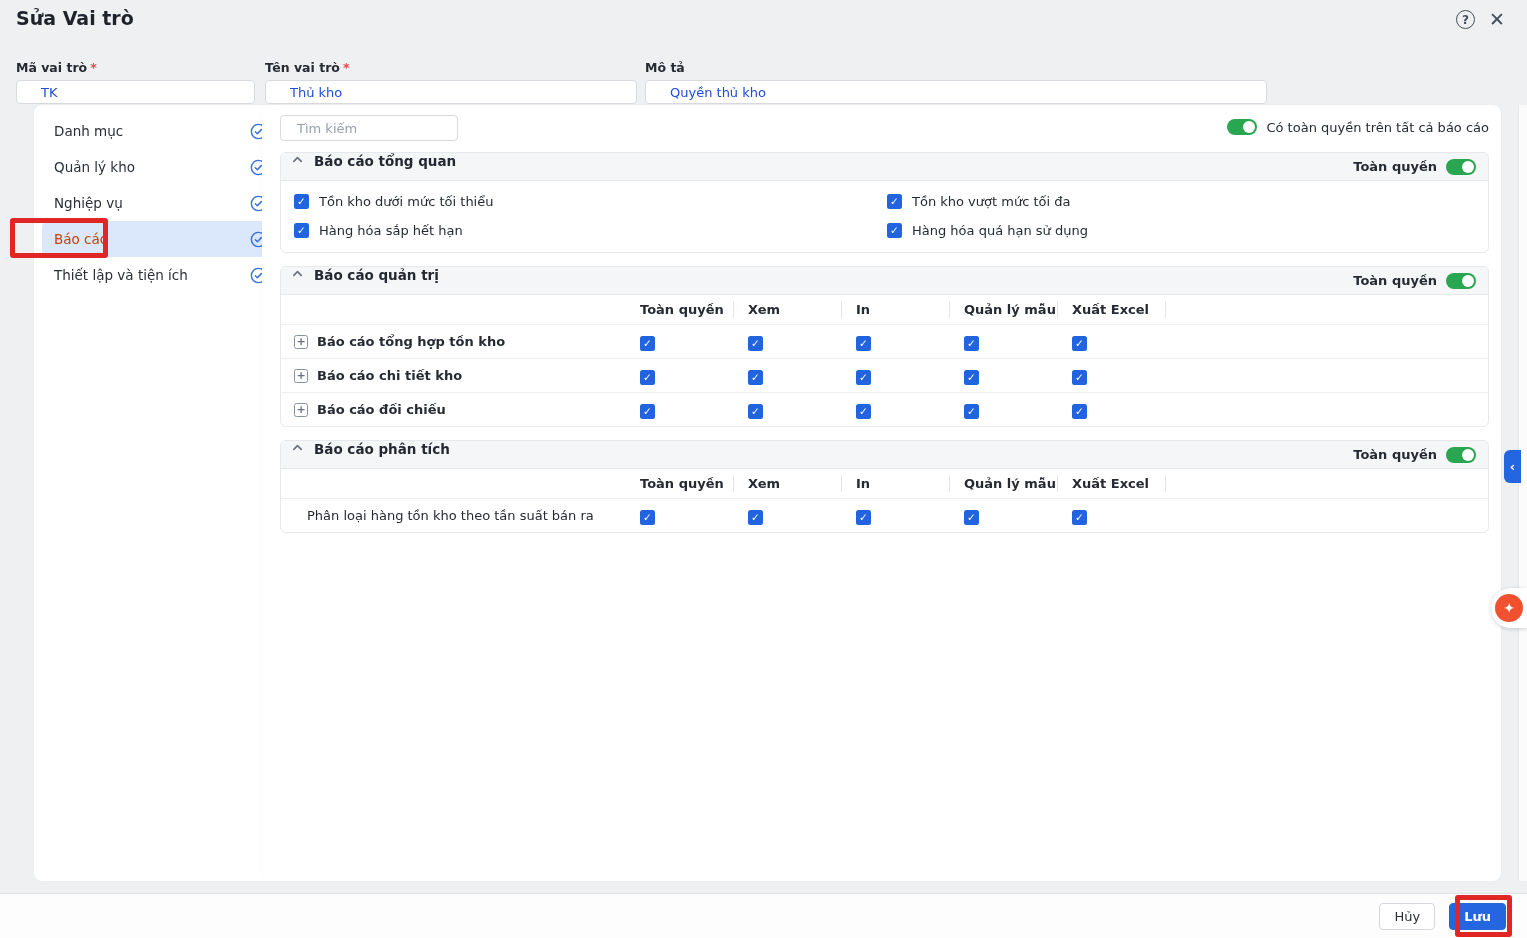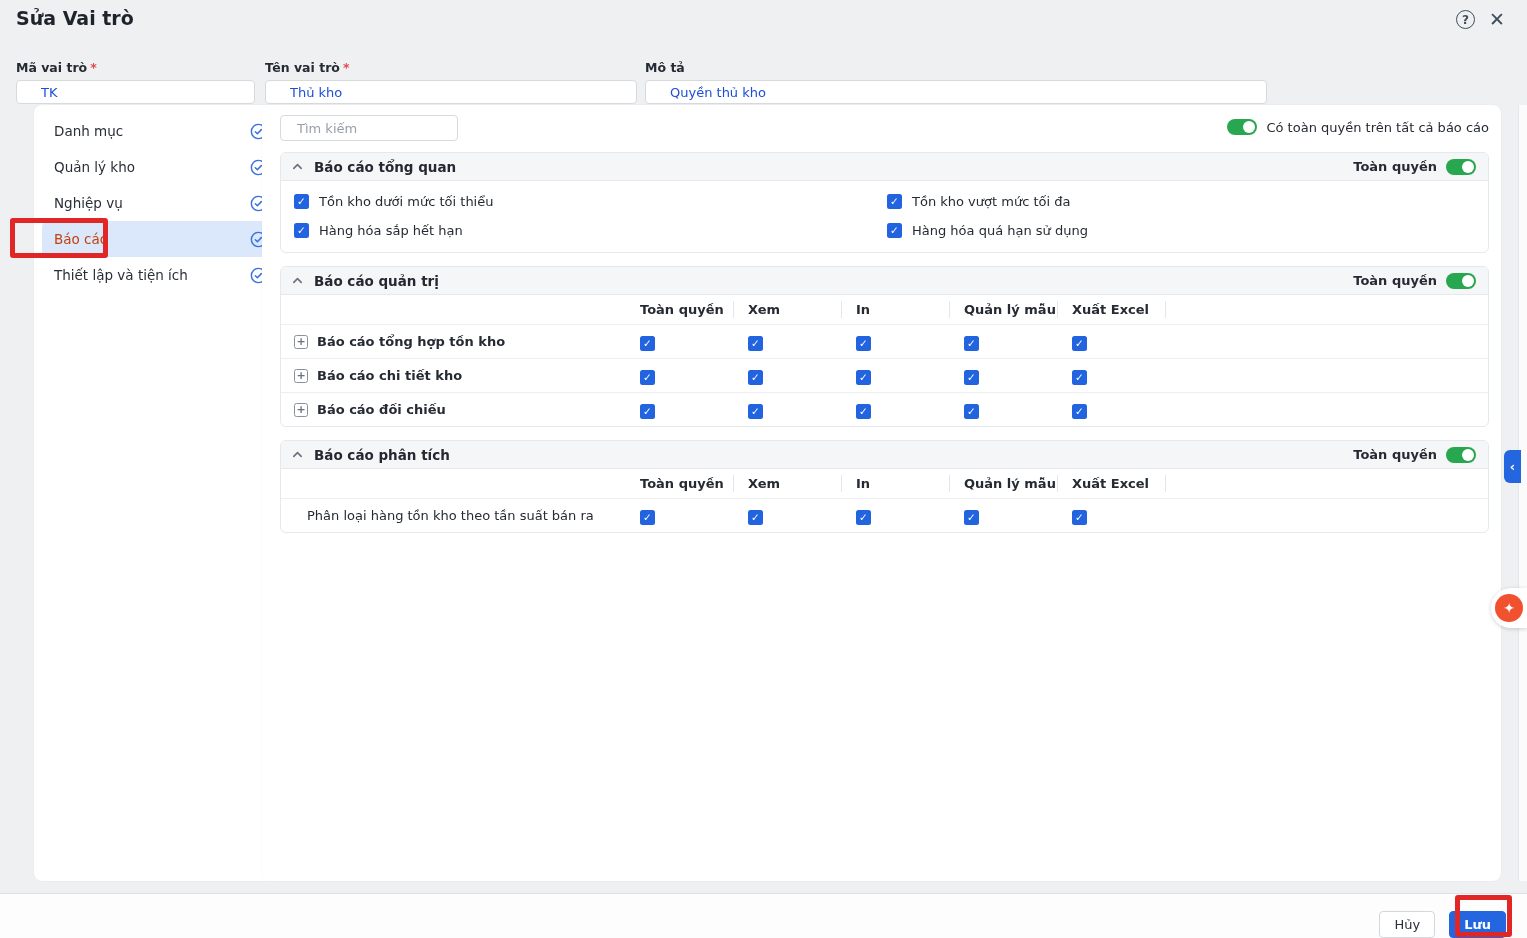--- a/index.html
+++ b/index.html
@@ -43,21 +43,21 @@
                 align-items:center; padding:0 9px; gap:7px; background:#fff; }
   .search-box input { border:none; outline:none; flex:1; font:13px "DejaVu Sans","Liberation Sans",sans-serif; color:#262b33; background:transparent; }
   .search-box input::placeholder { color:#98a0ab; }
   .master-toggle { display:flex; align-items:center; gap:9px; font-size:13px; color:#262b33; padding-top:4px; }
 
   .toggle { width:30px; height:16px; border-radius:9px; background:#28a650; position:relative; flex:none; cursor:pointer; }
   .toggle .knob { position:absolute; right:2px; top:2px; width:12px; height:12px; border-radius:50%; background:#fff; }
 
   
   .section { border:1px solid #e5e8ec; border-radius:6px; margin-bottom:13px; overflow:hidden; background:#fff; }
-  .sec-head { height:28px; background:#f5f6f8; border-bottom:1px solid #e6e8eb; display:flex; align-items:center;
+  .sec-head { height:28px; background:#f5f6f8; border-bottom:1px solid #e6e8eb; display:flex; 
               padding:0 12px 0 10px; }
   .sec-chevron { width:14px; height:14px; margin-right:9px; flex:none; cursor:pointer; }
   .sec-title { font-size:13.5px; font-weight:700; color:#242931; }
   .sec-right { margin-left:auto; display:flex; align-items:center; gap:9px; font-size:13px; font-weight:600; color:#262b33; }
 
   .cb { width:15px; height:15px; border-radius:2.5px; background:#2264df; color:#fff; font-size:10.5px; font-weight:700;
         display:inline-flex; align-items:center; justify-content:center; flex:none; cursor:pointer; line-height:1; }
 
   .cbgrid { display:grid; grid-template-columns:593px 1fr; padding:12px 0 13px 13px; row-gap:12px; }
   .cb-item { display:flex; align-items:center; gap:10px; font-size:13px; color:#262b33; height:17px; }
@@ -79,21 +79,21 @@
   .collapse-tab { position:absolute; right:6px; top:450px; width:17px; height:33px; background:#2465e0;
                   border-radius:6px 0 0 6px; color:#fff; display:flex; align-items:center; justify-content:center;
                   font-size:13px; font-weight:700; cursor:pointer; z-index:5; }
   .assistant-pill { position:absolute; right:0; top:588px; width:36px; height:40px; background:#fff;
                     border-radius:20px 0 0 20px; box-shadow:0 1px 4px rgba(0,0,0,.18); z-index:5; }
   .assistant-btn { position:absolute; left:4px; top:6px; width:28px; height:28px; border-radius:50%; background:#f1512e;
                    color:#fff; font-size:14px; display:flex; align-items:center; justify-content:center; cursor:pointer; }
 
   
   .footer { position:absolute; left:0; bottom:0; width:100%; height:45px; background:#fdfdfe; border-top:1px solid #dde0e4;
-            display:flex; align-items:flex-end; justify-content:flex-end; gap:14px; padding-right:21px; }
+            display:flex; align-items:center; justify-content:flex-end; gap:14px; padding-right:21px; }
   .btn { height:27px; border-radius:4px; font:13px "DejaVu Sans","Liberation Sans",sans-serif; padding:0 14px; cursor:pointer; }
   .btn-cancel { background:#fff; border:1px solid #d4d8dd; color:#2a2f36; }
   .btn-save { background:#2465e0; border:1px solid #2465e0; color:#ffffff; font-weight:700; }
 
   
   .annotation { position:absolute; border:5px solid #e12626; border-radius:3px; pointer-events:none; z-index:50; }
   .ann-sidebar { left:10px; top:218px; width:98px; height:40px; }
   .ann-save { left:1455px; top:895px; width:57px; height:42px; }
 
   svg { display:block; }

